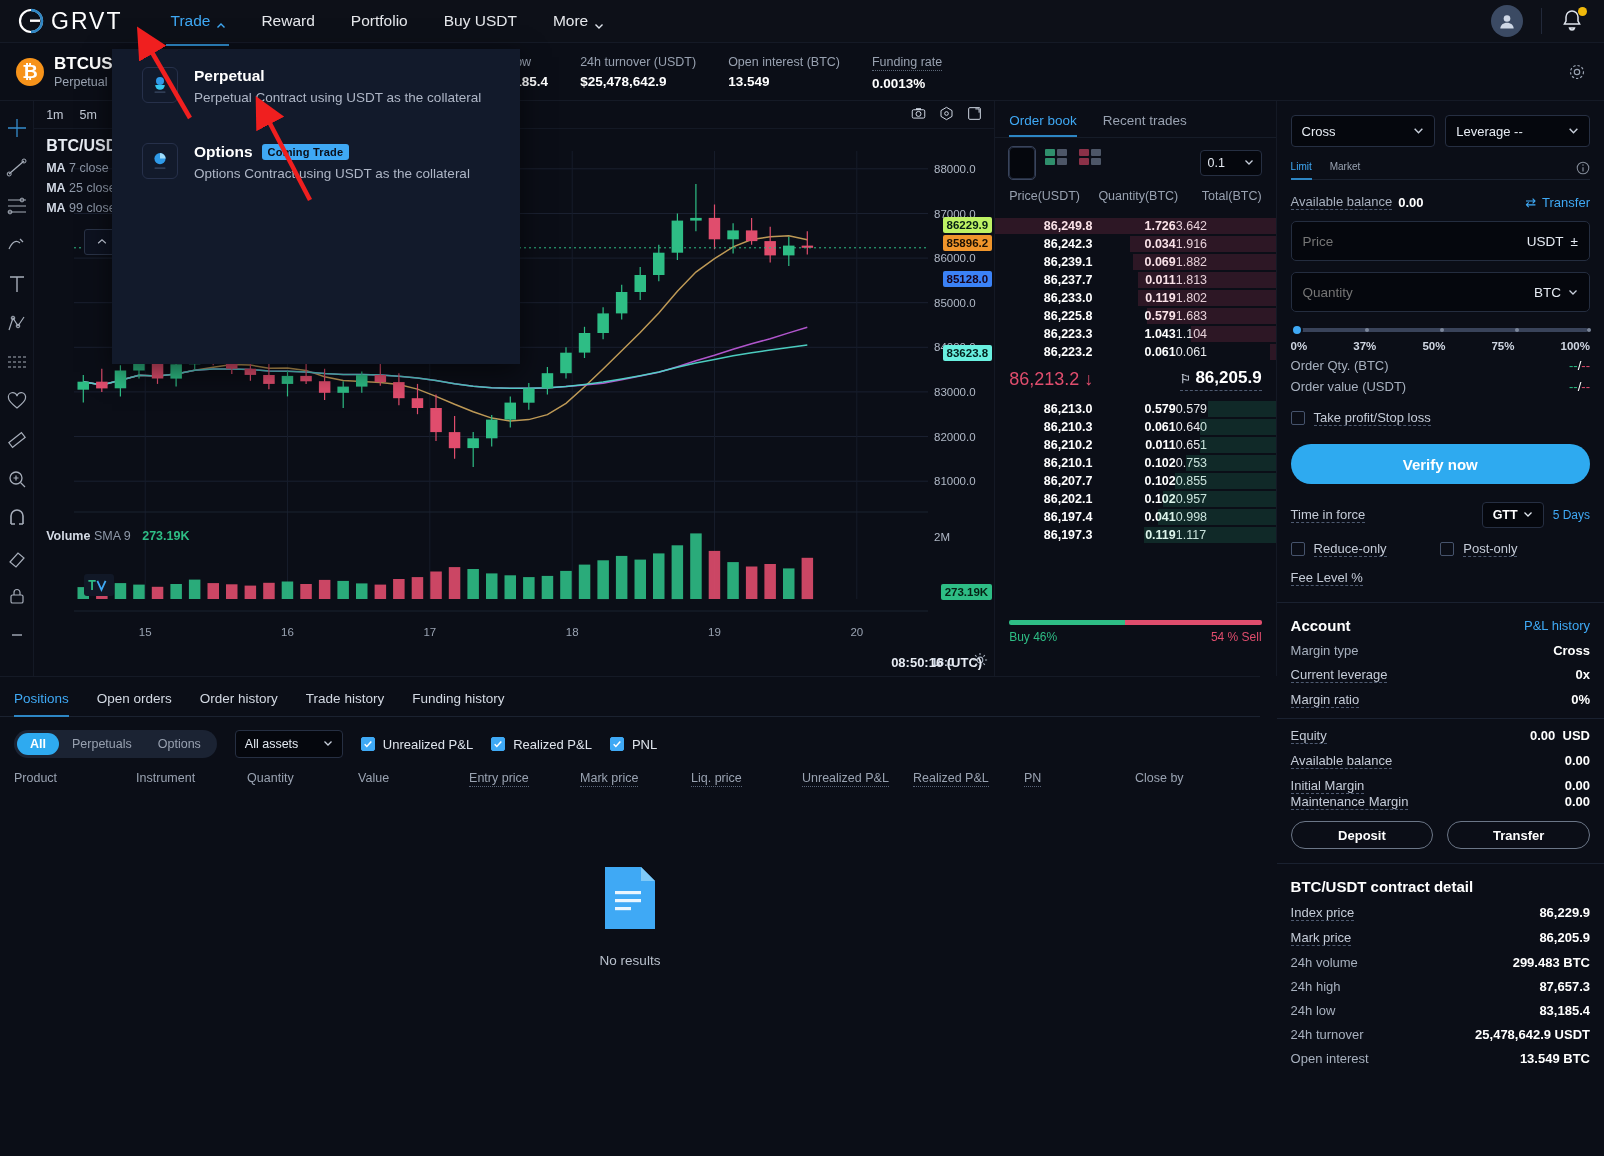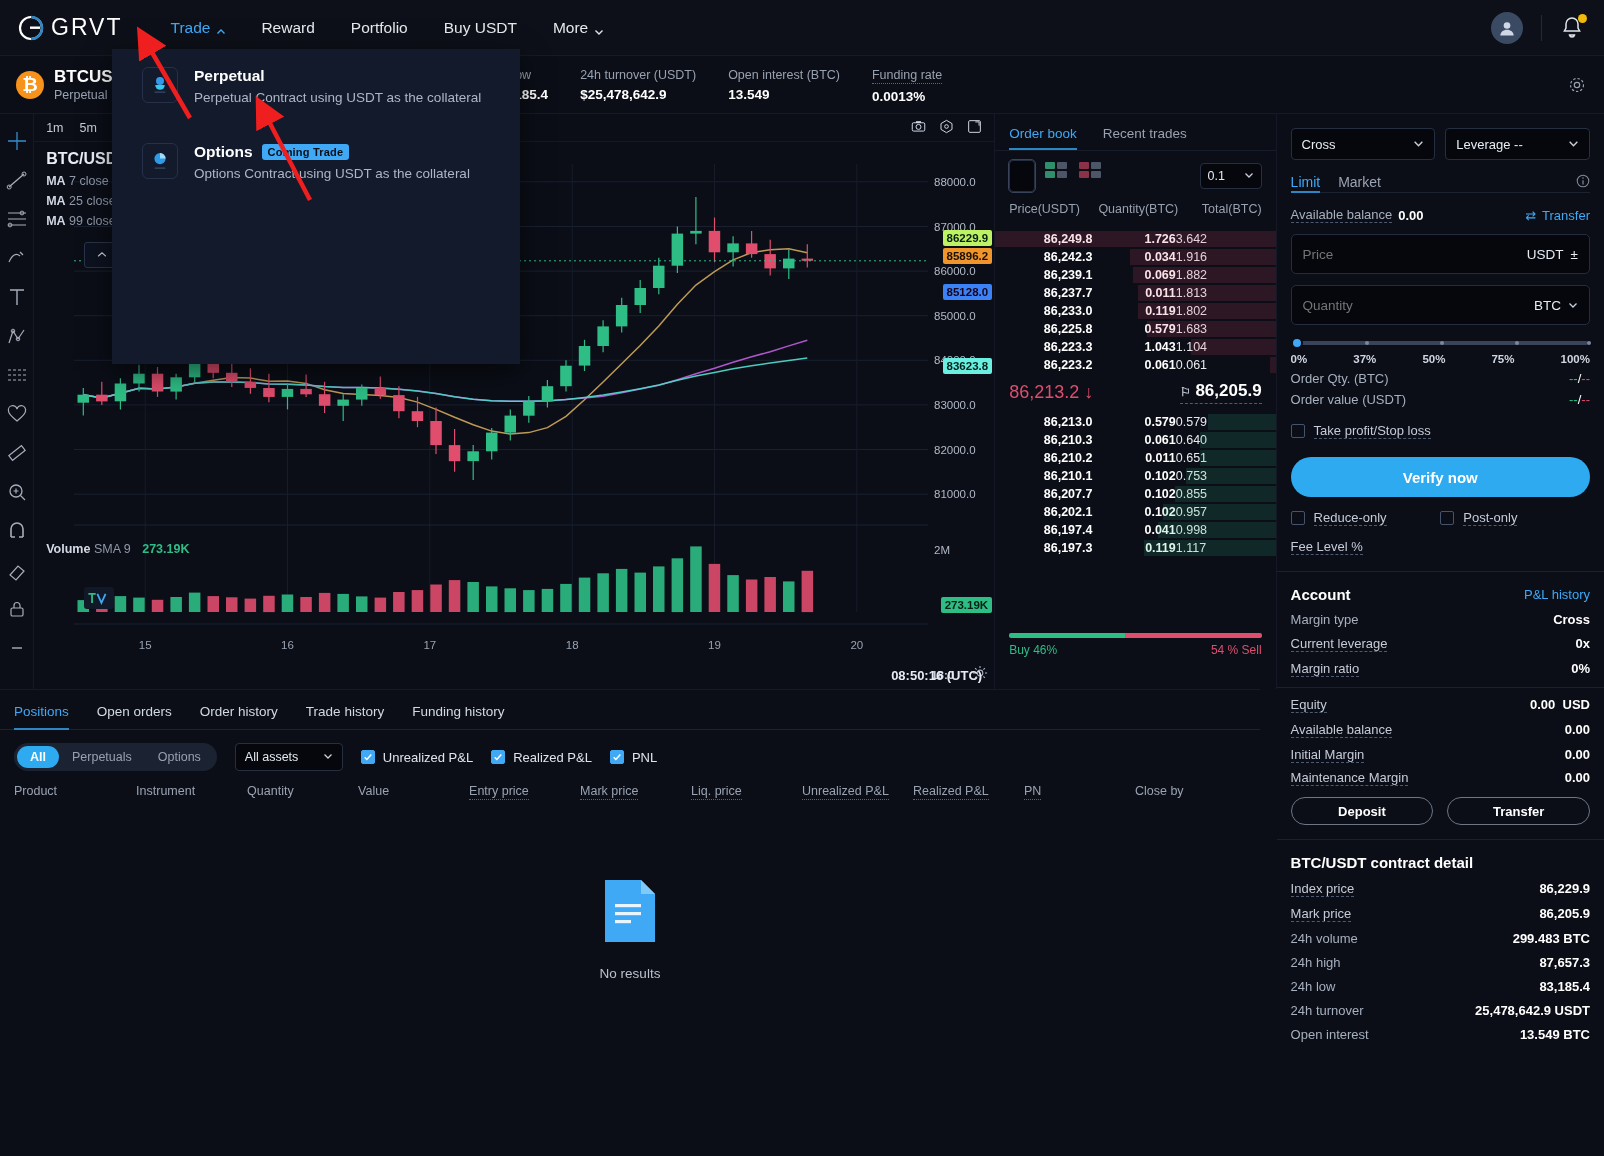--- a/index.html
+++ b/index.html
@@ -7,21 +7,21 @@
     width: 1604px; height: 1156px;
     background: #0b0e17;
     font-family: "Liberation Sans", sans-serif;
     color: #e8eaed;
     overflow: hidden;
   }
   .app { position: relative; width: 1604px; height: 1156px; }
 
   
   .topnav {
-    height: 56px; background: #0d1018;
+    height: 43px; background: #0d1018;
     display: flex; align-items: center; padding: 0 18px;
     border-bottom: 1px solid #151a26;
     position: relative; z-index: 5;
   }
   .logo { display: flex; align-items: center; gap: 7px; margin-right: 30px; }
   .logo-mark { width: 26px; height: 26px; }
   .logo-text { font-size: 23px; letter-spacing: 2px; font-weight: 400; color: #fff; }
   .nav-items { display: flex; align-items: center; gap: 0px; height: 50px; }
   .nav-item {
     font-size: 15.5px; color: #e6e8ec; padding: 0 18px; height: 50px;
@@ -179,21 +179,21 @@
 
   
   .right { width: 344px; background: #0b0e17; padding: 14px 14px 0 14px; }
   .selrow { display: flex; gap: 10px; }
   .sel {
     flex: 1; height: 32px; background: #05070d; border: 1px solid #262f42;
     border-radius: 4px; display: flex; align-items: center; justify-content: space-between;
     padding: 0 10px; font-size: 13px; color: #e7ecf3;
   }
   .lmtabs { display: flex; gap: 18px; margin-top: 14px; border-bottom: 1px solid #1b2230; position: relative; }
-  .lmtab { font-size: 14px; color: #9aa3b2; cursor: pointer; position: relative; }
+  .lmtab { font-size: 10px; color: #9aa3b2; cursor: pointer; position: relative; }
   .lmtab.active { color: #3fa9f5; }
   .lmtab.active::after { content:''; position:absolute; left:0; right:0; bottom:-1px; height:2px; background:#2d86c4; }
   .info-i { margin-left: auto; opacity: .75; }
   .balrow { display: flex; align-items: center; margin-top: 14px; font-size: 13px; }
   .bal-l { color: #a7b0be; border-bottom: 1px dashed #4e5a70; }
   .bal-v { color: #fff; font-weight: 700; margin-left: 6px; }
   .transfer { margin-left: auto; color: #3fa9f5; font-size: 13px; display: flex; gap: 6px; align-items: center; }
   .field {
     height: 40px; background: #05070d; border: 1px solid #242d3f; border-radius: 5px;
     display: flex; align-items: center; padding: 0 11px; margin-top: 11px;
@@ -917,20 +917,30 @@
         <span class="v"><span class="g">--</span><span class="s">/</span><span class="r">--</span></span>
       </div>
 
       <div class="cbrow">
         <span class="cb"></span>
         <span class="dashlbl">Take profit/Stop loss</span>
       </div>
 
       <div class="verify">Verify now</div>
 
+      <div class="tifrow">
+        <span class="dashlbl">Time in force</span>
+        <span class="gtt">
+          <span>GTT</span>
+          <span><svg viewBox="0 0 10 10" width="10" height="10">
+                <path d="M1.5 3.5 L5 7 L8.5 3.5" fill="none" stroke="#e3e9f1" stroke-width="1.3"></path>
+              </svg></span>
+        </span>
+        <span class="days">5 Days</span>
+      </div>
 
       <div class="twocb">
         <span class="half">
           <span class="cb"></span>
           <span class="dashlbl">Reduce-only</span>
         </span>
         <span class="half">
           <span class="cb"></span>
           <span class="dashlbl">Post-only</span>
         </span>
@@ -965,21 +975,21 @@
       <span class="v" style="color:#fff;font-weight:700">0.00&nbsp;&nbsp;USD</span>
     </div>
     <div class="kvrow" style="margin-top:9px">
       <span class="dashlbl">Available balance</span>
       <span class="v" style="color:#fff;font-weight:700">0.00</span>
     </div>
     <div class="kvrow" style="margin-top:9px">
       <span class="dashlbl">Initial Margin</span>
       <span class="v" style="color:#fff;font-weight:700">0.00</span>
     </div>
-    <div class="kvrow" style="margin-top:7px">
+    <div class="kvrow" style="margin-top:0">
       <span class="dashlbl">Maintenance Margin</span>
       <span class="v" style="color:#fff;font-weight:700">0.00</span>
     </div>
         </div>
       <div class="btnrow">
         <div class="obtn">Deposit</div>
         <div class="obtn">Transfer</div>
       </div>
 
       <div class="hr" style="margin-top:14px"></div>

